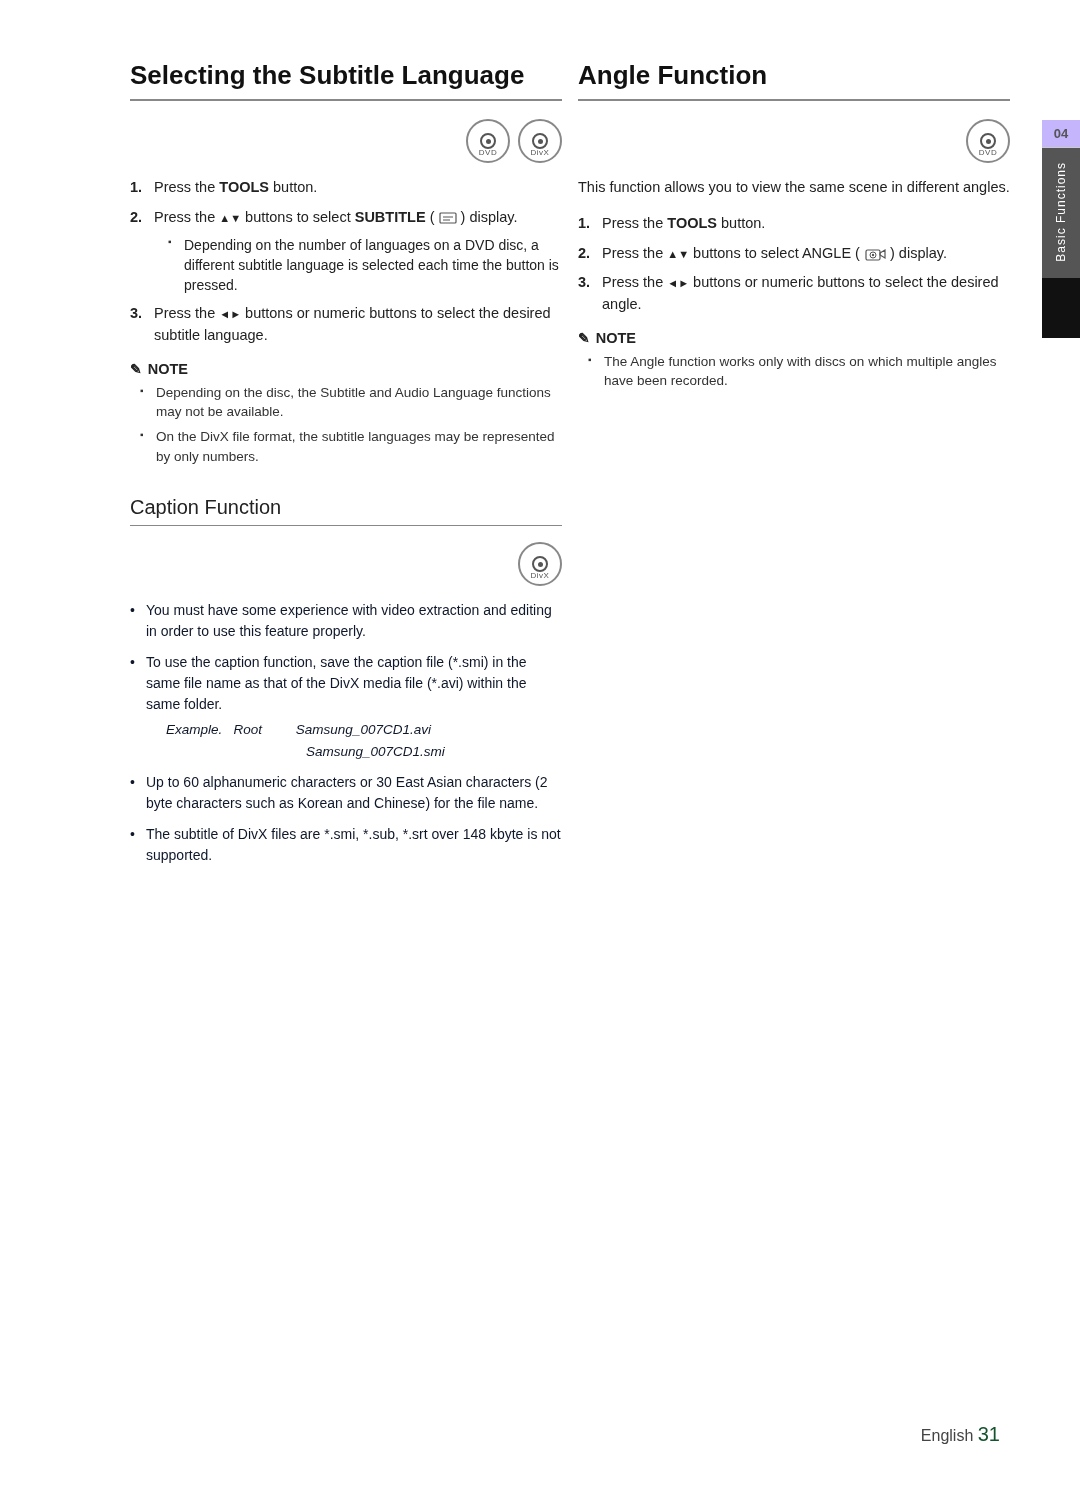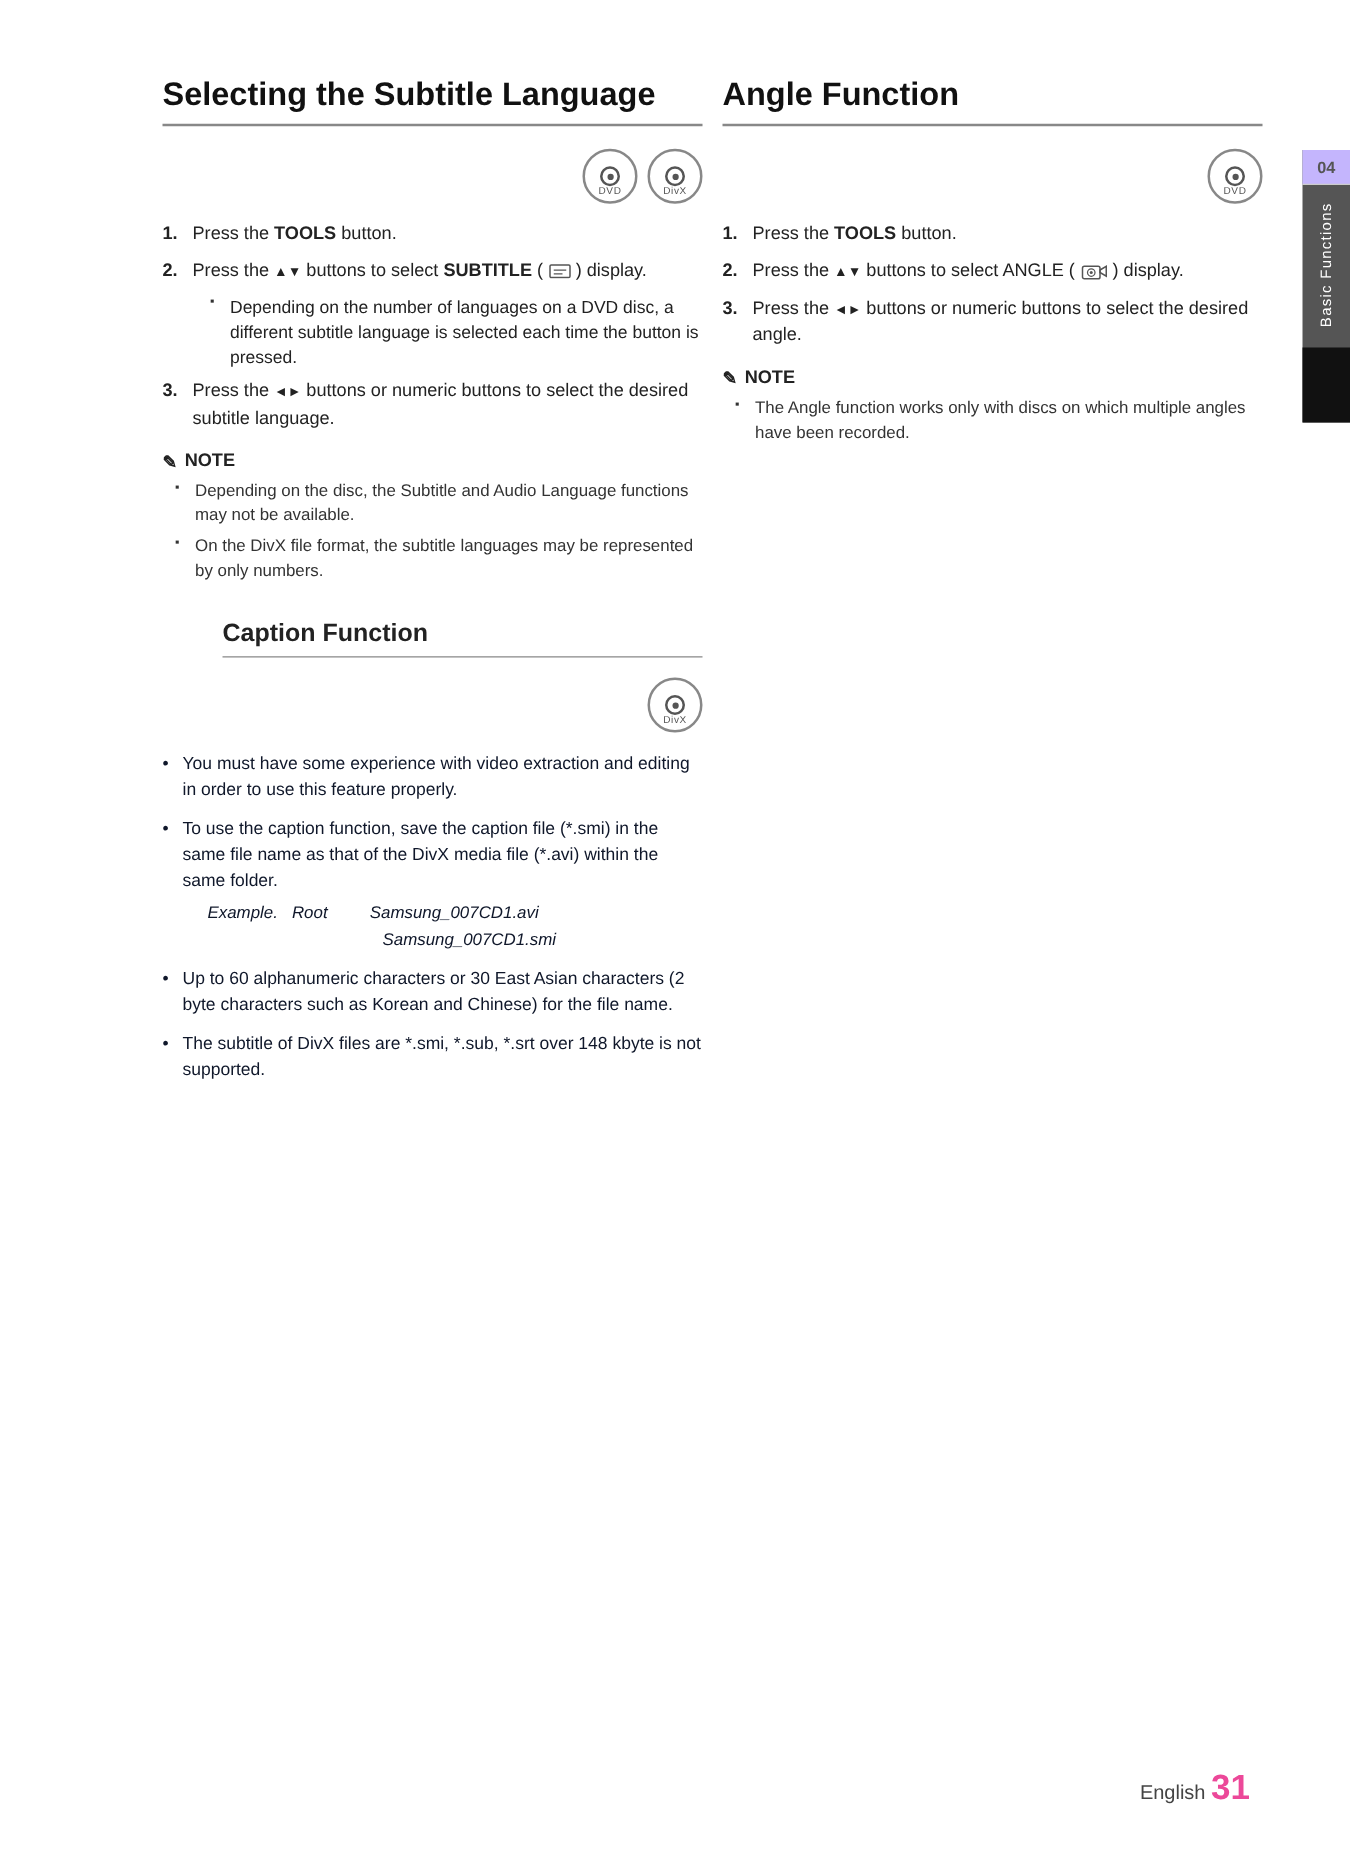--- a/index.html
+++ b/index.html
@@ -204,25 +204,24 @@
       top: 1px;
       font-size: 10px;
     }
 
     
     .caption-section {
       margin-top: 30px;
     }
     .caption-title {
       font-size: 20px;
-      font-weight: bold;
+      font-weight: normal;
       border-bottom: 1.5px solid #888;
       padding-bottom: 6px;
       margin-bottom: 16px;
-      margin-left: 48px;
     }
     .caption-icon-area {
       display: flex;
       justify-content: flex-end;
       margin-bottom: 14px;
     }
     .bullet-list {
       list-style: none;
       padding: 0;
     }
@@ -250,23 +249,23 @@
 
     
     .page-number {
       position: absolute;
       bottom: 40px;
       right: 80px;
       font-size: 16px;
       color: #444;
     }
     .page-num-large {
-      font-size: 28px;
-      font-weight: bold;
-      color: #ec4899;
+      font-size: 20px;
+      font-weight: normal;
+      color: #14532d;
     }
     .tri { font-size: 11px; }
   </style>
 </head>
 <body>
 
 <div class="page-container">
 
   <div class="side-tab">
     <div class="side-tab-number">04</div>
@@ -366,20 +365,21 @@
 
       <div class="icon-area-right">
         <div class="btn-icon">
           <div class="btn-icon-inner">
             <div class="btn-icon-dot"></div>
           </div>
           <span class="btn-label">DVD</span>
         </div>
       </div>
 
+      <p style="font-size:14.5px; line-height:1.5; margin-bottom:14px;">This function allows you to view the same scene in different angles.</p>
 
       <ol class="numbered-list">
         <li>
           <span class="num bold">1.</span>
           Press the <span class="bold">TOOLS</span> button.
         </li>
         <li>
           <span class="num bold">2.</span>
           Press the <span class="tri">▲▼</span> buttons to select ANGLE ( 
           <svg width="22" height="16" style="vertical-align:middle;display:inline-block;">

